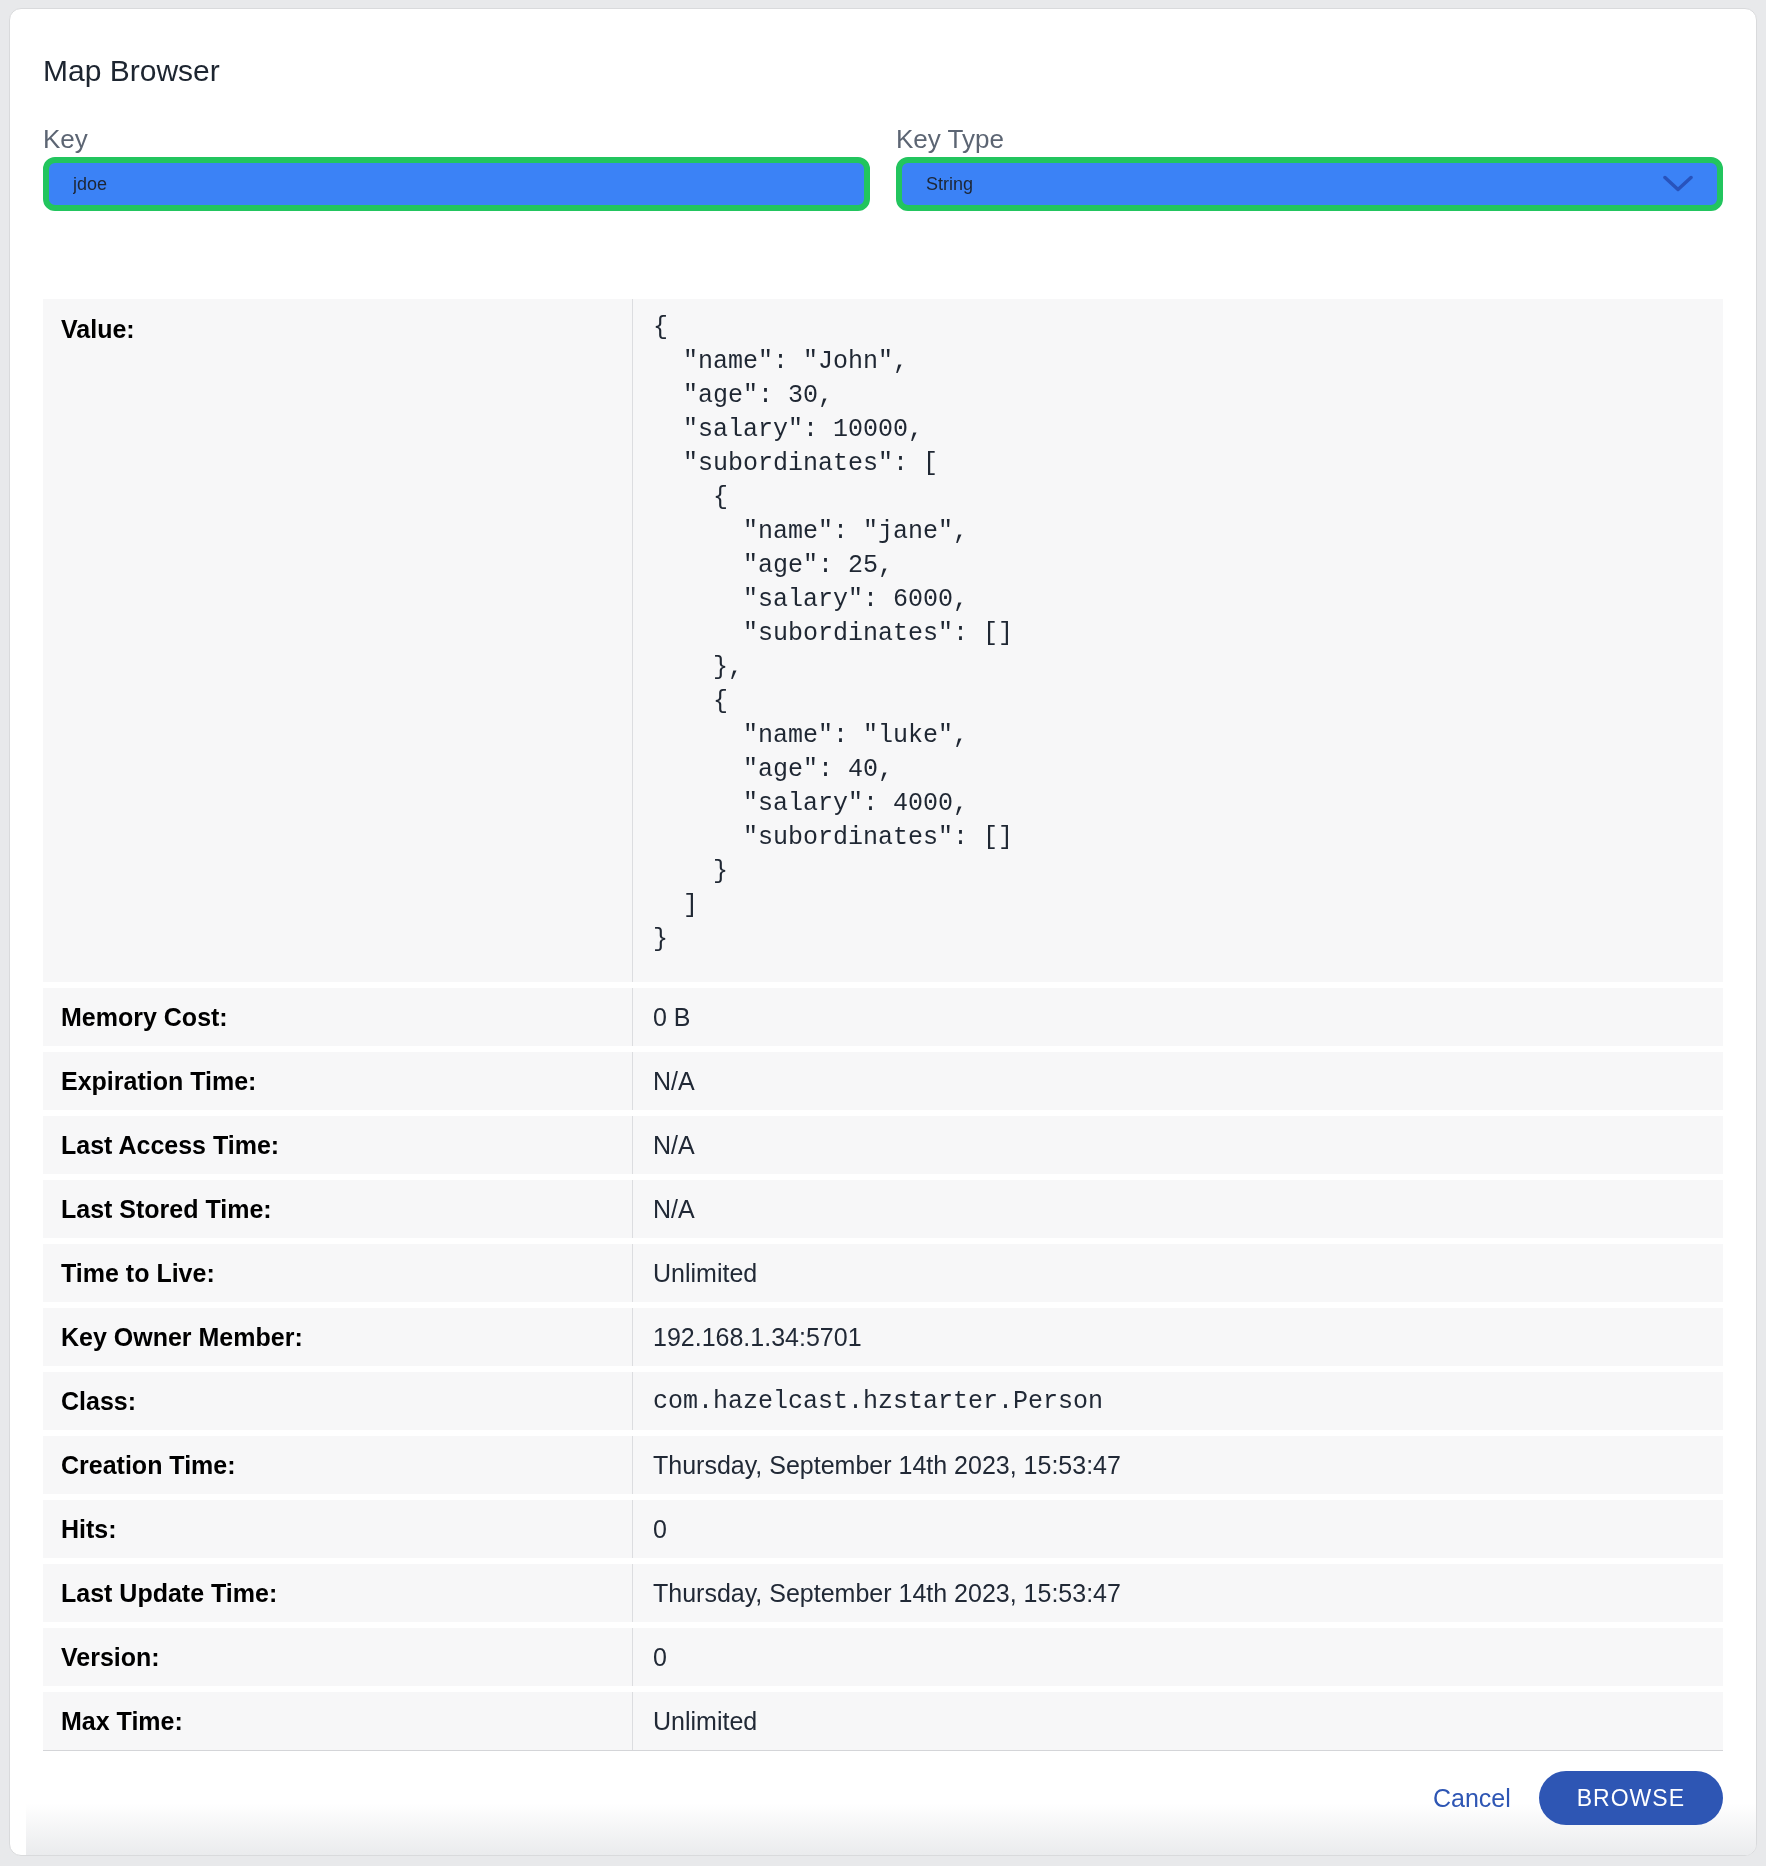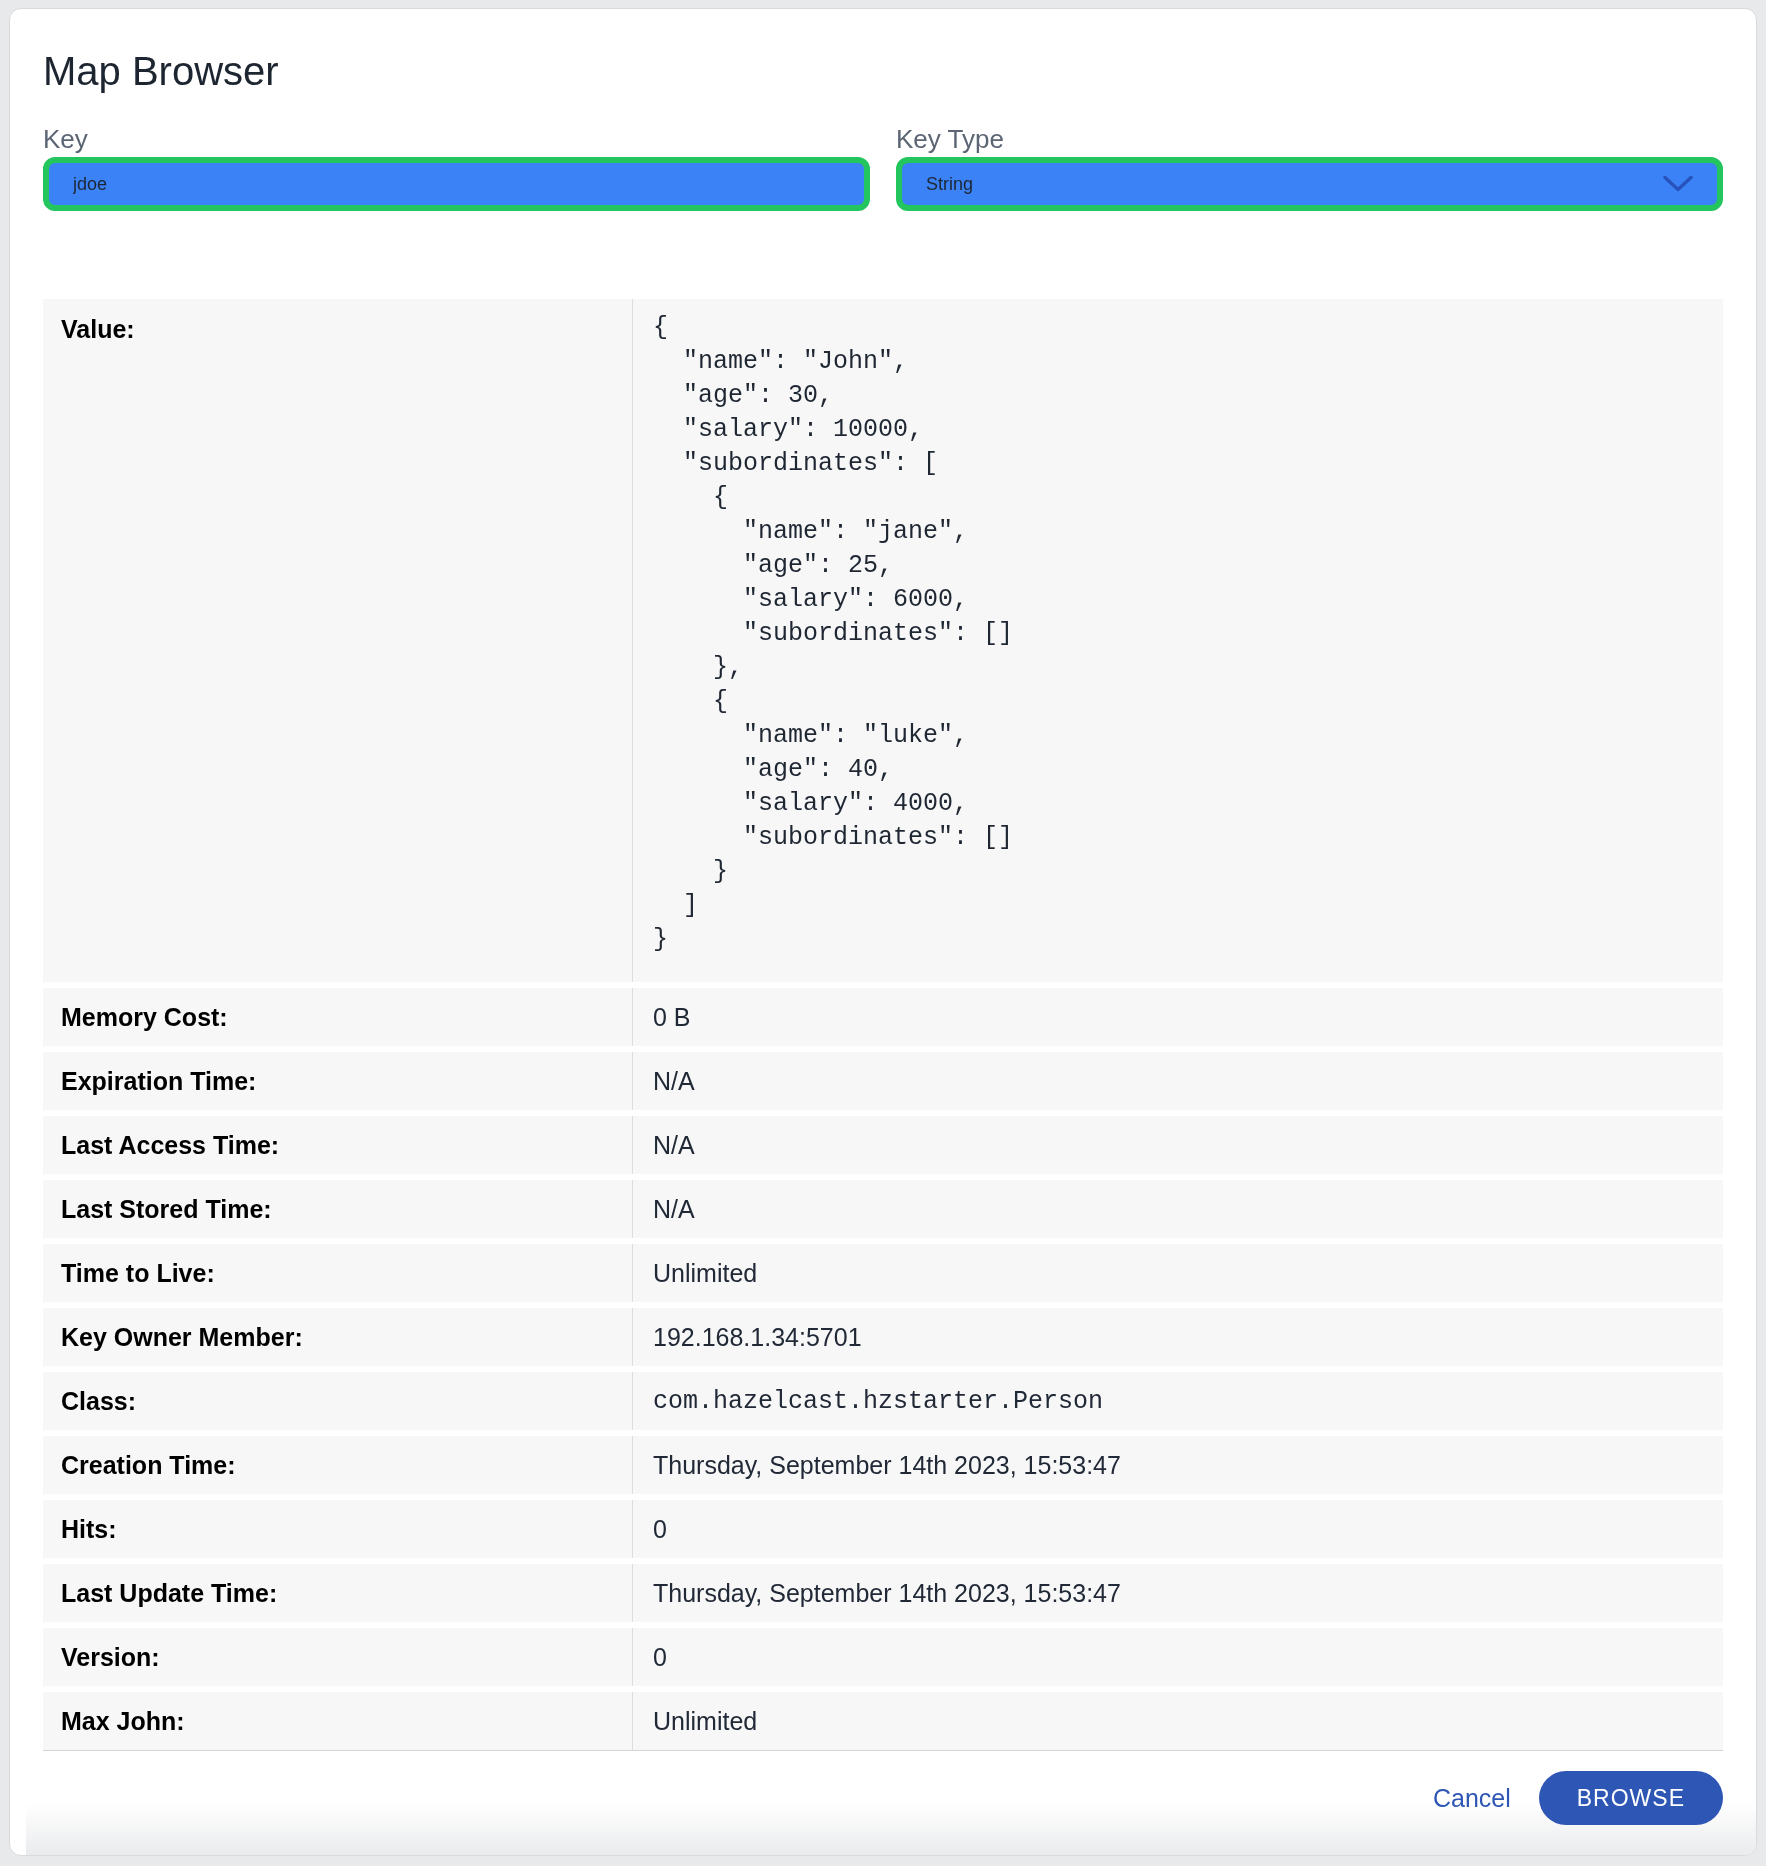--- a/index.html
+++ b/index.html
@@ -14,21 +14,21 @@
     left: 9px; top: 8px;
     width: 1748px; height: 1848px;
     background: #ffffff;
     border: 1px solid #d9dadc;
     border-radius: 12px;
     padding: 0 33px;
     overflow: hidden;
   }
   .card-title {
     margin-top: 44px;
-    font-size: 40px;
+    font-size: 30px;
     line-height: 36px;
     font-weight: 400;
     color: #1d2530;
   }
   .fields {
     display: flex;
     gap: 26px;
     margin-top: 34px;
   }
   .field { flex: 1 1 0; min-width: 0; }
@@ -235,21 +235,21 @@
     <div class="cell-label">Last Update Time:</div>
     <div class="cell-value">Thursday, September 14th 2023, 15:53:47</div>
   </div>
 
   <div class="row info-row">
     <div class="cell-label">Version:</div>
     <div class="cell-value">0</div>
   </div>
 
   <div class="row info-row">
-    <div class="cell-label">Max John:</div>
+    <div class="cell-label">Max Time:</div>
     <div class="cell-value">Unlimited</div>
   </div>
 </div>
 
   <div class="footer">
     <button class="cancel-link">Cancel</button>
     <button class="browse-btn">BROWSE</button>
   </div>
 
 </div>

